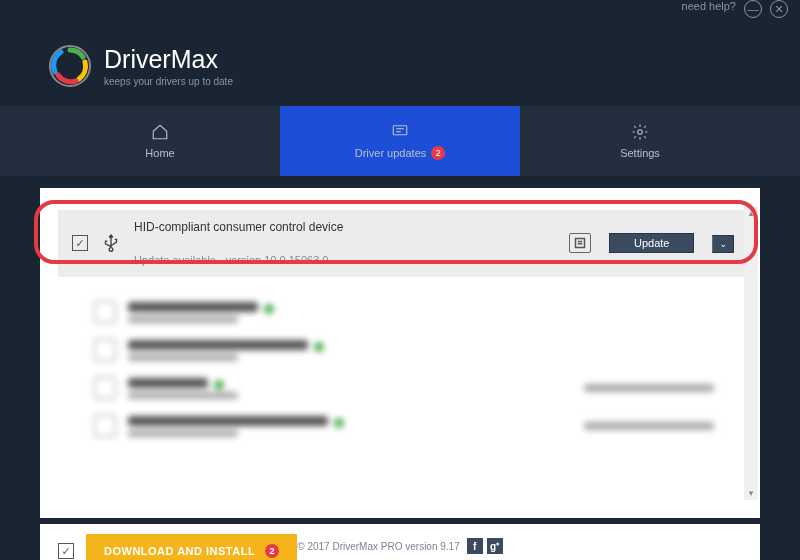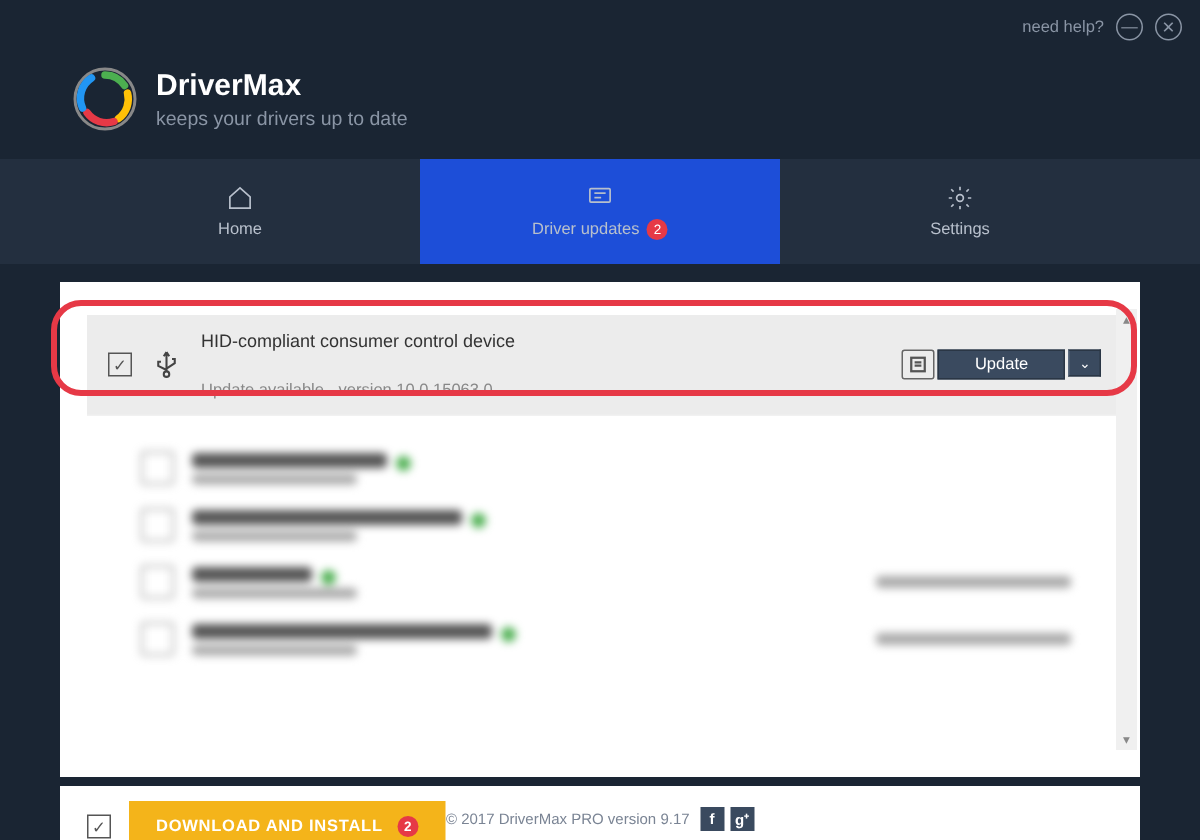--- a/index.html
+++ b/index.html
@@ -1,25 +1,25 @@
 <!DOCTYPE html>
 <html><head>
 <meta charset="utf-8">
 <style>
 *{margin:0;padding:0;box-sizing:border-box;font-family:Arial,sans-serif}
 body{width:800px;height:560px;background:#1a2533;overflow:hidden;position:relative}
-.header-bar{height:36px;display:flex;justify-content:flex-end;align-items:center;padding-right:12px;gap:8px}
+.header-bar{height:36px;display:flex;justify-content:flex-end;padding-right:12px;gap:8px}
 .help-link{color:#8a95a5;font-size:11px;cursor:pointer}
 .win-btn{width:18px;height:18px;border:1px solid #8a95a5;border-radius:50%;display:flex;align-items:center;justify-content:center;color:#8a95a5;font-size:11px;cursor:pointer}
 .brand{display:flex;align-items:center;gap:12px;padding:8px 0 18px 48px}
 .logo{width:44px;height:44px;position:relative}
 .logo svg{width:100%;height:100%}
 .brand-text{color:#fff}
-.brand-title{font-size:20px;font-weight:700}
-.brand-sub{font-size:13px;color:#8a95a5;margin-top:2px}
+.brand-title{font-size:25px;font-weight:400}
+.brand-sub{font-size:10px;color:#8a95a5;margin-top:2px}
 .navbar{display:flex;height:70px;background:#232f3f;padding:0 40px}
 .nav-item{flex:1;display:flex;flex-direction:column;align-items:center;justify-content:center;gap:6px;color:#b8c0cc;font-size:11px;cursor:pointer;position:relative}
 .nav-item.active{background:#1d4ed8}
 .nav-icon{width:20px;height:18px;display:flex;align-items:center;justify-content:center}
 .nav-icon svg{width:100%;height:100%;fill:none;stroke:#b8c0cc;stroke-width:1.5}
 .nav-label{display:flex;align-items:center;gap:5px}
 .badge{background:#e63946;color:#fff;border-radius:50%;width:14px;height:14px;font-size:9px;display:flex;align-items:center;justify-content:center}
 .content{background:#fff;margin:12px 40px 0;height:330px;position:relative;padding:18px 6px 18px 14px}
 .scroll-wrap{height:100%;overflow:hidden;position:relative}
 .highlight-ring{border:4px solid #e63946;border-radius:20px;position:absolute;left:-6px;right:2px;top:12px;height:64px;z-index:5;pointer-events:none}
@@ -31,21 +31,21 @@
 .driver-info{flex:1}
 .driver-name{font-size:12px;color:#333}
 .driver-status{font-size:11px;color:#888;margin-top:20px}
 .blur-row{filter:blur(3px);padding:8px 40px;display:flex;align-items:center;gap:12px}
 .blur-icon{width:22px;height:22px;border:1.5px solid #888;border-radius:2px;flex-shrink:0}
 .blur-text{flex:1}
 .blur-title{height:10px;background:#555;border-radius:3px;width:160px;margin-bottom:4px}
 .blur-sub{height:7px;background:#aaa;border-radius:3px;width:110px}
 .blur-dot{width:10px;height:10px;border-radius:50%;background:#4caf50;margin-left:6px}
 .blur-right{height:8px;width:130px;background:#aaa;border-radius:3px}
-.action-cell{display:flex;align-items:flex-start;gap:2px}
+.action-cell{display:flex;align-items:flex-end;gap:18px}
 .info-btn{width:22px;height:20px;border:1px solid #666;border-radius:2px;display:flex;align-items:center;justify-content:center;cursor:pointer}
 .info-btn svg{width:12px;height:12px;stroke:#555;fill:none;stroke-width:2}
 .update-btn{background:#3a4a5f;color:#fff;font-size:11px;padding:3px 24px;border:1px solid #2a3645;cursor:pointer;display:flex;align-items:center}
 .update-drop{background:#3a4a5f;color:#fff;padding:3px 6px;border:1px solid #2a3645;border-left:1px solid #5a6a7f;cursor:pointer;font-size:9px}
 .scrollbar{position:absolute;right:2px;top:18px;bottom:18px;width:14px;background:#f0f0f0}
 .sb-arrow{height:14px;display:flex;align-items:center;justify-content:center;color:#888;font-size:9px;cursor:pointer}
 .footer-bar{background:#fff;margin:6px 40px 0;padding:10px 18px;display:flex;align-items:center;gap:12px}
 .dl-btn{background:#f4b41a;color:#fff;font-size:11px;font-weight:bold;padding:10px 18px;display:flex;align-items:center;gap:10px;cursor:pointer;letter-spacing:0.5px}
 .copyright{position:absolute;bottom:6px;left:0;right:0;text-align:center;color:#7a8494;font-size:10px;display:flex;justify-content:center;align-items:center;gap:7px}
 .social{display:flex;gap:4px}

